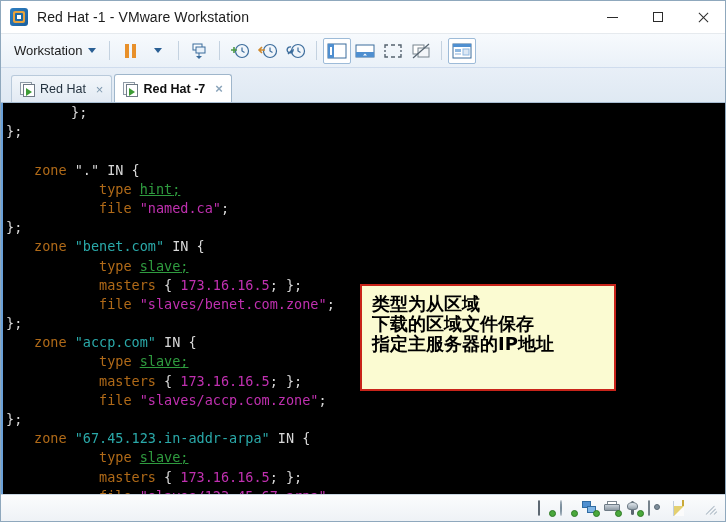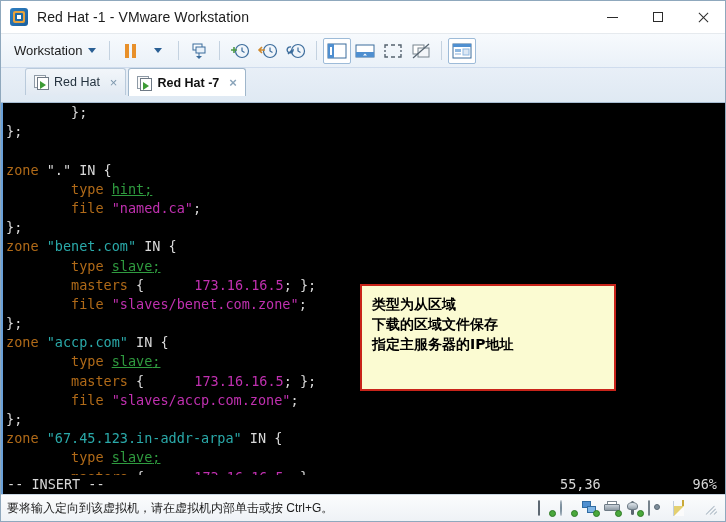--- a/index.html
+++ b/index.html
@@ -75,23 +75,23 @@
   .pause{display:flex;gap:3px;}
   .pause i{display:block;width:4px;height:14px;background:#e8902a;}
   .smallcaret{
     width:0;height:0;border-left:4px solid transparent;border-right:4px solid transparent;
     border-top:5px solid #2a5f94;
   }
 
   
   .tabbar{
     height:34px;flex:0 0 34px;
-    display:flex;align-items:flex-start;
+    display:flex;align-items:flex-end;
     background:linear-gradient(180deg,#e8eff7 0%,#dfe9f3 100%);
-    padding-left:24px;
+    padding-left:10px;
     border-bottom:1px solid #a8bdd2;
   }
   .tab{
     display:flex;align-items:center;gap:6px;
     height:26px;padding:0 8px 0 8px;
     border:1px solid #b9cadb;border-bottom:none;
     border-radius:3px 3px 0 0;
     background:linear-gradient(180deg,#f2f6fa,#e2eaf3);
     font-size:12.5px;color:#24323f;
     margin-right:2px;
@@ -118,25 +118,25 @@
     background:#000000;
     font-family:"DejaVu Sans Mono","Liberation Mono",monospace;
     font-size:13.5px;
     line-height:19.2px;
     padding-top:0px;
     color:#d9d9d9;
     white-space:pre;
   }
   .term .ln{height:19.2px;padding-left:3px;}
   .c-white{color:#d8d8d8;}
-  .c-kw{color:#b06a18;}          
+  .c-kw{color:#b06a18;margin-left:28px;}          
   .c-str{color:#c030b0;}         
   .c-zonename{color:#2aa9a9;}    
   .c-green{color:#2f9b3f;text-decoration:underline;}        
-  .c-num{color:#c030b0;margin-left:42px;}
+  .c-num{color:#c030b0;}
 
   
   .vimstatus{
     position:absolute;left:0;right:0;bottom:0;height:19px;
     background:#000;color:#d8d8d8;
     font-family:"DejaVu Sans Mono","Liberation Mono",monospace;
     font-size:13.5px;line-height:19px;
   }
   .vimstatus .mode{position:absolute;left:4px;}
   .vimstatus .pos{position:absolute;left:557px;}
@@ -144,21 +144,21 @@
 
   
   .callout{
     position:absolute;
     left:357px;top:181px;width:256px;height:107px;
     background:#fbfbd2;
     border:2px solid #c8241a;
     box-sizing:border-box;
     padding:8px 10px 0 10px;
     font-family:"DejaVu Sans","Liberation Sans",sans-serif;
-    font-size:14px;line-height:20px;color:#000;
+    font-size:18px;line-height:20px;color:#000;
     font-weight:bold;
   }
   .callout div{white-space:nowrap;}
 
   
   .statusbar{
     height:26px;flex:0 0 26px;
     display:flex;align-items:center;
     background:linear-gradient(180deg,#fbfcfd,#eef2f6);
     border-top:1px solid #c9d6e2;
@@ -339,29 +339,23 @@
 
   <div class="vmwrap">
     <div class="term" id="term"><div class="ln"><span class="c-white">        };</span></div><div class="ln"><span class="c-white">};</span></div><div class="ln"><span class="c-white"></span></div><div class="ln"><span class="c-kw">zone</span><span class="c-white"> </span><span class="c-white">"."</span><span class="c-white"> IN {</span></div><div class="ln"><span class="c-white">        </span><span class="c-kw">type</span><span class="c-white"> </span><span class="c-green">hint</span><span class="c-green">;</span></div><div class="ln"><span class="c-white">        </span><span class="c-kw">file</span><span class="c-white"> </span><span class="c-str">"named.ca"</span><span class="c-white">;</span></div><div class="ln"><span class="c-white">};</span></div><div class="ln"><span class="c-kw">zone</span><span class="c-white"> </span><span class="c-zonename">"benet.com"</span><span class="c-white"> IN {</span></div><div class="ln"><span class="c-white">        </span><span class="c-kw">type</span><span class="c-white"> </span><span class="c-green">slave</span><span class="c-green">;</span></div><div class="ln"><span class="c-white">        </span><span class="c-kw">masters</span><span class="c-white"> { </span><span class="c-num">173.16.16.5</span><span class="c-white">; };</span></div><div class="ln"><span class="c-white">        </span><span class="c-kw">file</span><span class="c-white"> </span><span class="c-str">"slaves/benet.com.zone"</span><span class="c-white">;</span></div><div class="ln"><span class="c-white">};</span></div><div class="ln"><span class="c-kw">zone</span><span class="c-white"> </span><span class="c-zonename">"accp.com"</span><span class="c-white"> IN {</span></div><div class="ln"><span class="c-white">        </span><span class="c-kw">type</span><span class="c-white"> </span><span class="c-green">slave</span><span class="c-green">;</span></div><div class="ln"><span class="c-white">        </span><span class="c-kw">masters</span><span class="c-white"> { </span><span class="c-num">173.16.16.5</span><span class="c-white">; };</span></div><div class="ln"><span class="c-white">        </span><span class="c-kw">file</span><span class="c-white"> </span><span class="c-str">"slaves/accp.com.zone"</span><span class="c-white">;</span></div><div class="ln"><span class="c-white">};</span></div><div class="ln"><span class="c-kw">zone</span><span class="c-white"> </span><span class="c-zonename">"67.45.123.in-addr-arpa"</span><span class="c-white"> IN {</span></div><div class="ln"><span class="c-white">        </span><span class="c-kw">type</span><span class="c-white"> </span><span class="c-green">slave</span><span class="c-green">;</span></div><div class="ln"><span class="c-white">        </span><span class="c-kw">masters</span><span class="c-white"> { </span><span class="c-num">173.16.16.5</span><span class="c-white">; };</span></div><div class="ln"><span class="c-white">        </span><span class="c-kw">file</span><span class="c-white"> </span><span class="c-str">"slaves/123.45.67.arpa"</span><span class="c-white">;</span></div></div>
 
     <div class="callout">
       <div>类型为从区域</div>
       <div>下载的区域文件保存</div>
       <div>指定主服务器的IP地址</div>
     </div>
 
-    <div class="vimstatus">
-      <span class="mode">-- INSERT --</span>
-      <span class="pos">55,36</span>
-      <span class="pct">96%</span>
-    </div>
   </div>
 
   <div class="statusbar">
-    <span>要将输入定向到该虚拟机，请在虚拟机内部单击或按 Ctrl+G。</span>
     <div class="sb-icons">
       <span class="sbi"><span class="hdd"></span><span class="dot"></span></span>
       <span class="sbi"><span class="cd"></span><span class="dot"></span></span>
       <span class="sbi"><span class="net"><span class="s1"></span><span class="s2"></span></span><span class="dot"></span></span>
       <span class="sbi"><span class="prn"><span class="p"></span><span class="b"></span></span><span class="dot"></span></span>
       <span class="sbi"><span class="usb"><span class="st"></span><span class="hd"></span></span><span class="dot"></span></span>
       <span class="sbi"><span class="cam"></span></span>
       <span class="sb-sep"></span>
       <span class="sbi"><span class="note"></span></span>
       <span class="grip">

